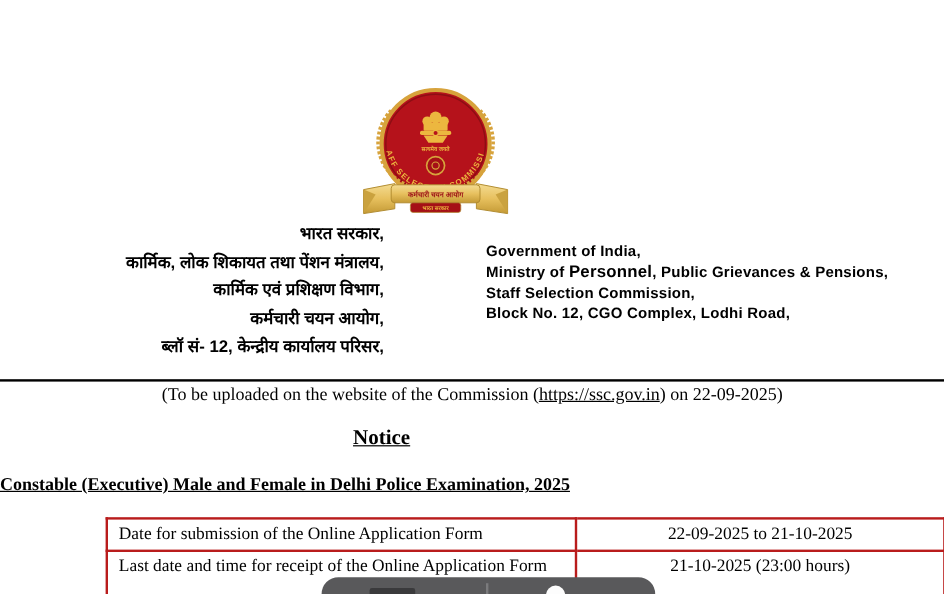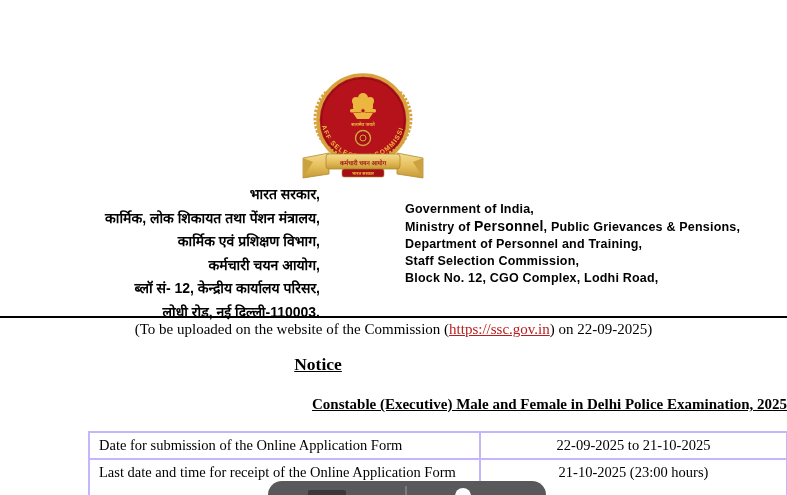--- a/index.html
+++ b/index.html
@@ -23,38 +23,38 @@
     font-size:12.5px;line-height:17px;letter-spacing:0.2px;white-space:nowrap;
   }
   .addr-en .small-word{font-size:14px;}
   
   .full-rule{position:absolute;left:0;top:316px;width:787px;height:2px;background:#000;}
   
   .upload-note{
     position:absolute;left:0;top:321px;width:787px;text-align:center;
     font-size:15px;
   }
-  .upload-note a{color:#b91c1c;text-decoration:underline;}
+  .upload-note a{color:#000000;text-decoration:underline;}
   .notice-title{
     position:absolute;left:0;top:354px;width:636px;text-align:center;
     font-size:17.5px;font-weight:bold;
   }
   .notice-title span{text-decoration:underline;}
   .exam-title{
-    position:absolute;left:0;top:396px;width:787px;text-align:right;
+    position:absolute;left:0;top:396px;width:787px;text-align:left;
     font-size:15px;font-weight:bold;
   }
   .exam-title span{text-decoration:underline;}
   
   table.schedule{
     position:absolute;left:88px;top:431px;width:663px;
     border-collapse:collapse;table-layout:fixed;
     font-size:14.5px;
   }
-  table.schedule td{border:2px solid #c4b5fd;vertical-align:top;}
+  table.schedule td{border:2px solid #b91c1c;vertical-align:top;}
   td.c-label{width:370px;padding:4px 10px 4px 9px;text-align:justify;text-align-last:left;}
   td.c-value{width:293px;padding:4px 6px;text-align:center;}
   tr.r2 td{height:46px;}
   
   .viewer-toolbar{
     position:absolute;left:268px;top:481px;width:278px;height:24px;
     border-radius:14px 14px 0 0;z-index:5;
   }
   .vt-pagebox{position:absolute;left:40px;top:9px;width:38px;height:15px;border-radius:2px;}
   .vt-divider{position:absolute;left:137px;top:5px;width:2px;height:19px;}
@@ -118,27 +118,25 @@
     </g>
   </svg>
 </div>
 
 <div class="addr-hi">
   <div>भारत सरकार,</div>
   <div>कार्मिक, लोक शिकायत तथा पेंशन मंत्रालय,</div>
   <div>कार्मिक एवं प्रशिक्षण विभाग,</div>
   <div>कर्मचारी चयन आयोग,</div>
   <div>ब्लॉ सं- 12, केन्द्रीय कार्यालय परिसर,</div>
-  <div>लोधी रोड, नई दिल्ली-110003.</div>
 </div>
 
 <div class="addr-en">
   <div>Government of India,</div>
   <div><span>Ministry of </span><span class="small-word">Personnel</span><span>, Public Grievances &amp; Pensions,</span></div>
-  <div>Department of Personnel and Training,</div>
   <div>Staff Selection Commission,</div>
   <div>Block No. 12, CGO Complex, Lodhi Road,</div>
 </div>
 
 <div class="full-rule"></div>
 
 <div class="upload-note"><span>(To be uploaded on the website of the Commission (</span><a href="#">https://ssc.gov.in</a><span>) on 22-09-2025)</span></div>
 
 <div class="notice-title"><span>Notice</span></div>
 <div class="exam-title"><span>Constable (Executive) Male and Female in Delhi Police Examination, 2025</span></div>

